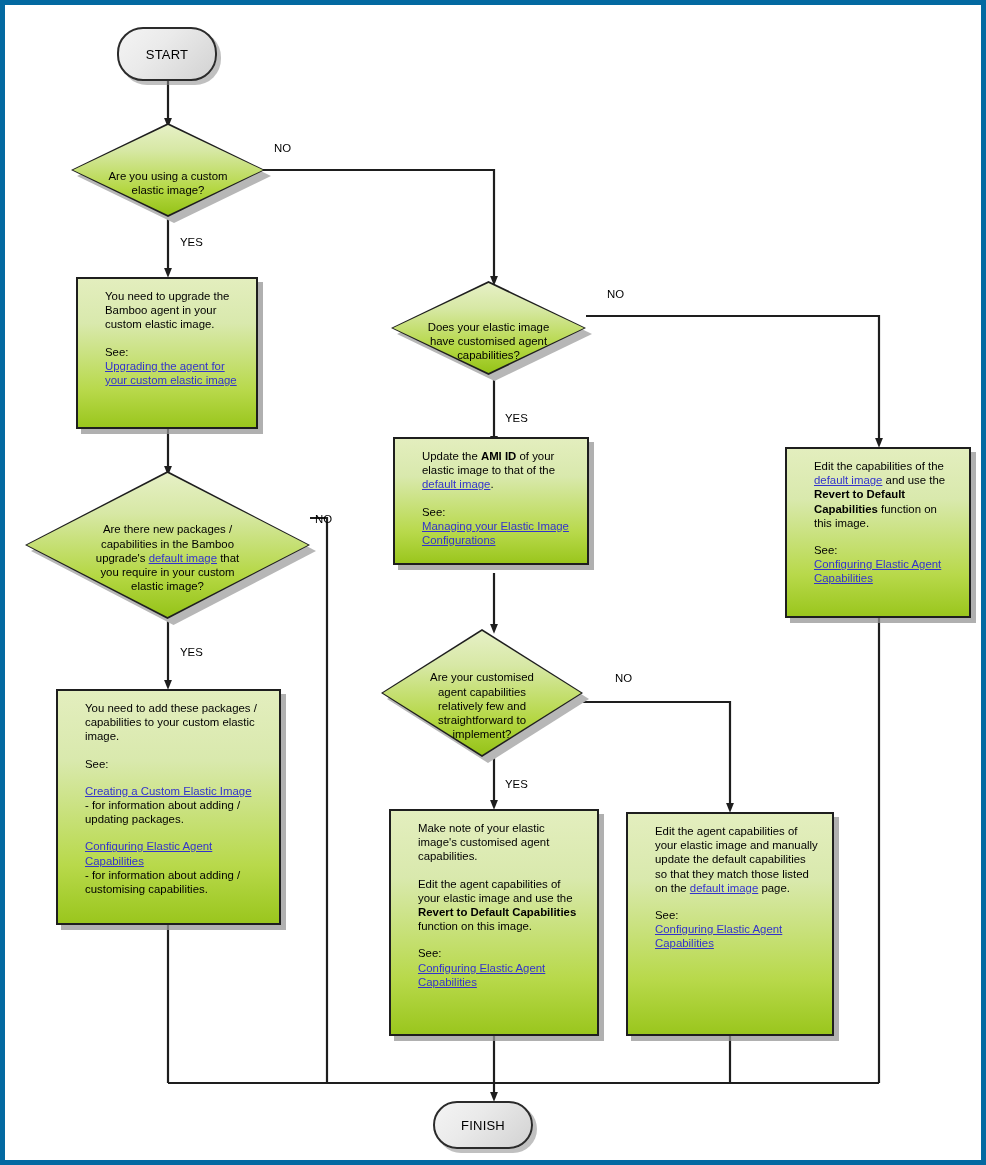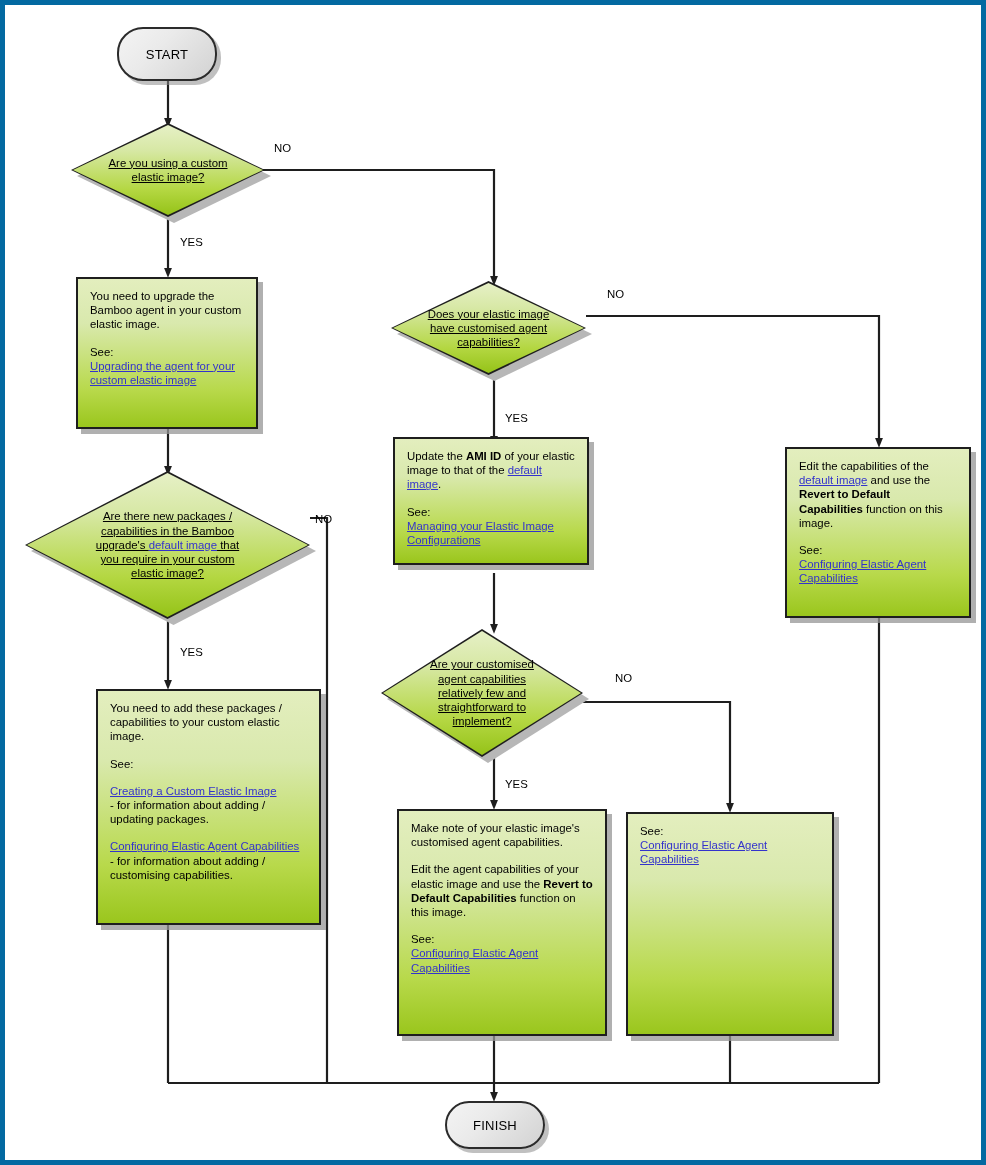--- a/index.html
+++ b/index.html
@@ -44,21 +44,21 @@
     letter-spacing: 0.2px;
   }
 
   
   .process {
     position: absolute;
     box-sizing: border-box;
     background: linear-gradient(to bottom, #e3eebe 0%, #d9e9ad 30%, #b8d94b 75%, #9ac61d 100%);
     border: 2px solid #1e1e1e;
     box-shadow: 5px 5px 0 rgba(150,150,150,0.75);
-    padding: 10px 12px 8px 12px;
+    padding: 10px 12px 8px 27px;
     font-size: 11.4px;
     line-height: 14.2px;
     color: #000;
     overflow: hidden;
   }
   .process p { margin: 0 0 13px 0; }
   .process p.tight { margin-bottom: 0; }
   .process p:last-child { margin-bottom: 0; }
   .lnk { color: #3333cc; }
   .bold { font-weight: bold; }
@@ -91,33 +91,32 @@
     left: 2px;
     top: 2px;
     width: calc(100% - 4px);
     height: calc(100% - 4px);
     background: linear-gradient(to bottom, #e6f0c6 0%, #d7e8a5 28%, #b4d742 72%, #95c318 100%);
     clip-path: polygon(50% 0%, 100% 50%, 50% 100%, 0% 50%);
   }
   .decision .dtext {
     position: absolute;
     left: 0;
-    top: 0;
+    top: 13px;
     width: 100%;
     height: 100%;
     display: flex;
     align-items: center;
     justify-content: center;
     text-align: center;
     font-size: 11.4px;
     line-height: 14.2px;
     color: #000;
     padding: 0 14px;
     box-sizing: border-box;
-    text-decoration: underline;
   }
 
   
   .edge-label {
     position: absolute;
     font-size: 11.4px;
     color: #000;
     white-space: nowrap;
   }
 </style>
@@ -202,21 +201,21 @@
         <span>capabilities in the Bamboo</span><br>
         <span>upgrade's </span><a class="lnk" href="#">default image</a><span> that</span><br>
         <span>you require in your custom</span><br>
         <span>elastic image?</span>
       </div>
     </div>
   </div>
   <div class="edge-label" style="left:310px; top:508px;">NO</div>
   <div class="edge-label" style="left:175px; top:641px;">YES</div>
 
-  <div class="process" style="left:51px; top:684px; width:225px; height:236px;margin-left:40px;">
+  <div class="process" style="left:51px; top:684px; width:225px; height:236px;">
     <p>You need to add these packages / capabilities to your custom elastic image.</p>
     <p>See:</p>
     <p><a class="lnk" href="#">Creating a Custom Elastic Image</a><br>
        <span>- for information about adding / updating packages.</span></p>
     <p><a class="lnk" href="#">Configuring Elastic Agent Capabilities</a><br>
        <span>- for information about adding / customising capabilities.</span></p>
   </div>
 
   <div class="decision" style="left:386px; top:276px; width:195px; height:94px;">
     <div class="dshadow"></div>
@@ -249,35 +248,36 @@
         <span>agent capabilities</span><br>
         <span>relatively few and</span><br>
         <span>straightforward to</span><br>
         <span>implement?</span>
       </div>
     </div>
   </div>
   <div class="edge-label" style="left:610px; top:667px;">NO</div>
   <div class="edge-label" style="left:500px; top:773px;">YES</div>
 
-  <div class="process" style="left:384px; top:804px; width:210px; height:227px;margin-left:8px;">
+  <div class="process" style="left:384px; top:804px; width:210px; height:227px;">
     <p>Make note of your elastic image's customised agent capabilities.</p>
     <p><span>Edit the agent capabilities of your elastic image and use the </span><span class="bold">Revert to Default Capabilities</span><span> function on this image.</span></p>
     <p class="tight">See:</p>
     <p><a class="lnk" href="#">Configuring Elastic Agent Capabilities</a></p>
   </div>
 
   <div class="process" style="left:621px; top:807px; width:208px; height:224px;">
+    <p><span>Edit the agent capabilities of your elastic image and manually update the default capabilities so that they match those listed on the </span><a class="lnk" href="#">default image</a><span> page.</span></p>
     <p class="tight">See:</p>
     <p><a class="lnk" href="#">Configuring Elastic Agent Capabilities</a></p>
   </div>
 
   <div class="process" style="left:780px; top:442px; width:186px; height:171px;">
     <p><span>Edit the capabilities of the </span><a class="lnk" href="#">default image</a><span> and use the </span><span class="bold">Revert to Default Capabilities</span><span> function on this image.</span></p>
     <p class="tight">See:</p>
     <p><a class="lnk" href="#">Configuring Elastic Agent Capabilities</a></p>
   </div>
 
-  <div class="terminator" style="left:440px; top:1096px; width:100px; height:48px;">
+  <div class="terminator" style="left:428px; top:1096px; width:100px; height:48px;">
     <span>FINISH</span>
   </div>
 
 </div>
 
 </body></html>

